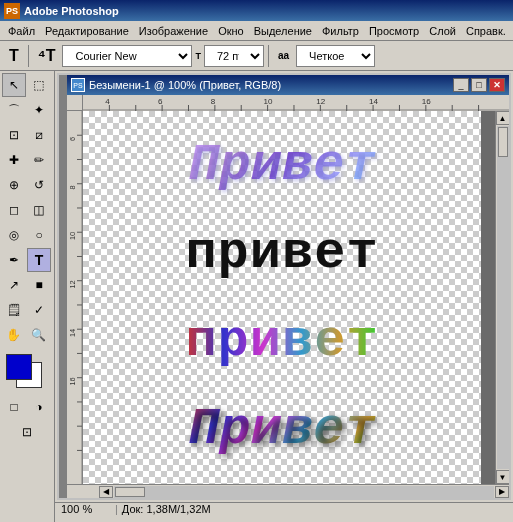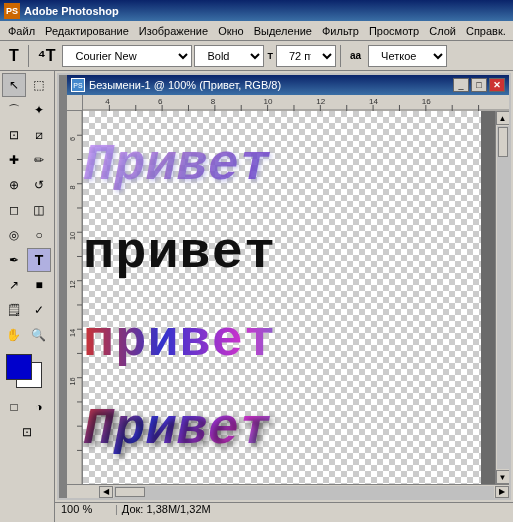--- a/index.html
+++ b/index.html
@@ -332,20 +332,21 @@
       background-position: 0 0, 0 6px, 6px -6px, -6px 0px;
       background-color: white;
     }
 
     
     .canvas-text-area {
       position: absolute;
       top: 0; left: 0; right: 0; bottom: 0;
       display: flex;
       flex-direction: column;
+      align-items: center;
       justify-content: space-around;
       padding: 10px 0;
     }
 
     .text-privet-1 {
       font-family: 'Courier New', monospace;
       font-size: 52px;
       font-weight: bold;
       font-style: italic;
       color: transparent;
@@ -412,23 +413,20 @@
 <div class="toolbar">
   <div class="toolbar-btn" style="font-size:16px; font-weight:bold;">
     <span>T</span>
   </div>
   <div class="toolbar-separator"></div>
   <div class="toolbar-btn" style="font-size:16px;">
     <span>⁴T</span>
   </div>
   <select class="toolbar-font-select">
     <option>Courier New</option>
-  </select>
-  <select class="toolbar-style-select">
-    <option>Bold</option>
   </select>
   <div class="toolbar-size-icon" style="font-size:9px; font-weight:bold; margin:0 1px;">T</div>
   <select class="toolbar-size-select">
     <option>72 пт</option>
   </select>
   <div class="toolbar-separator"></div>
   <div class="toolbar-btn" style="font-size:10px;">
     <span>аа</span>
   </div>
   <select class="toolbar-aa-select">

